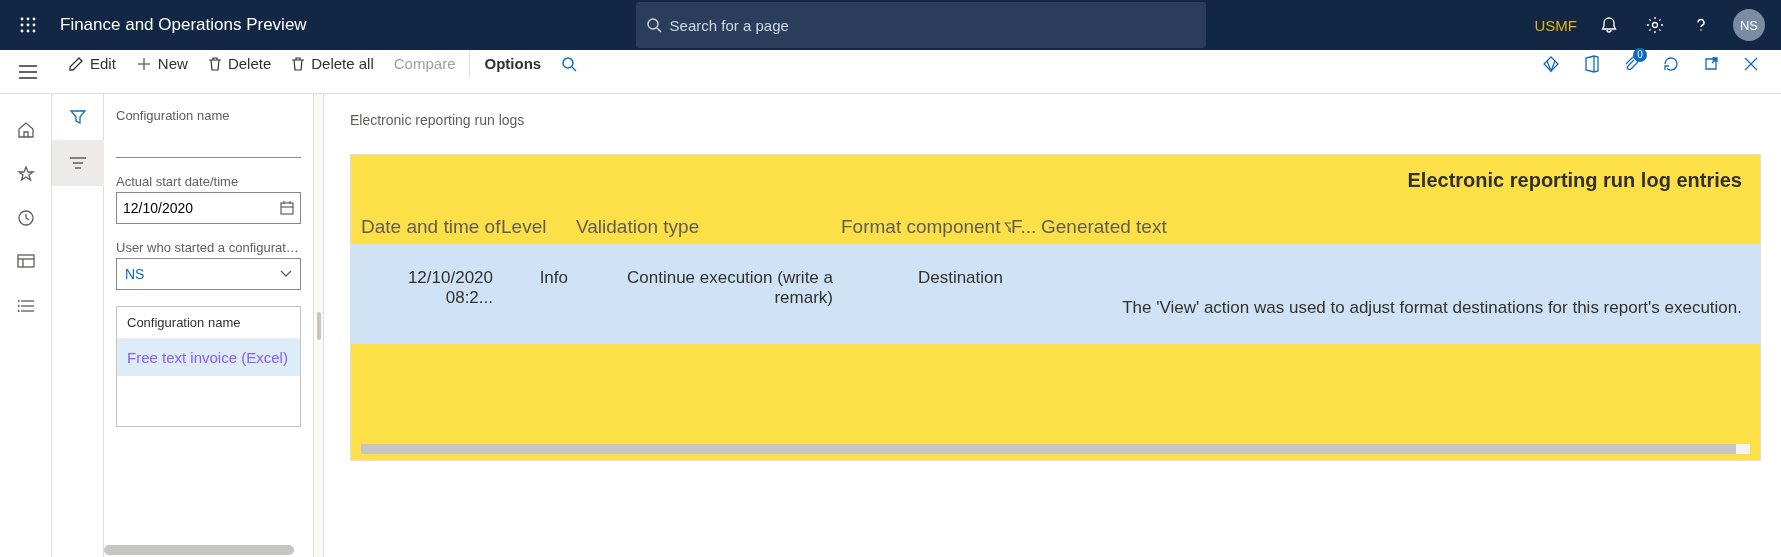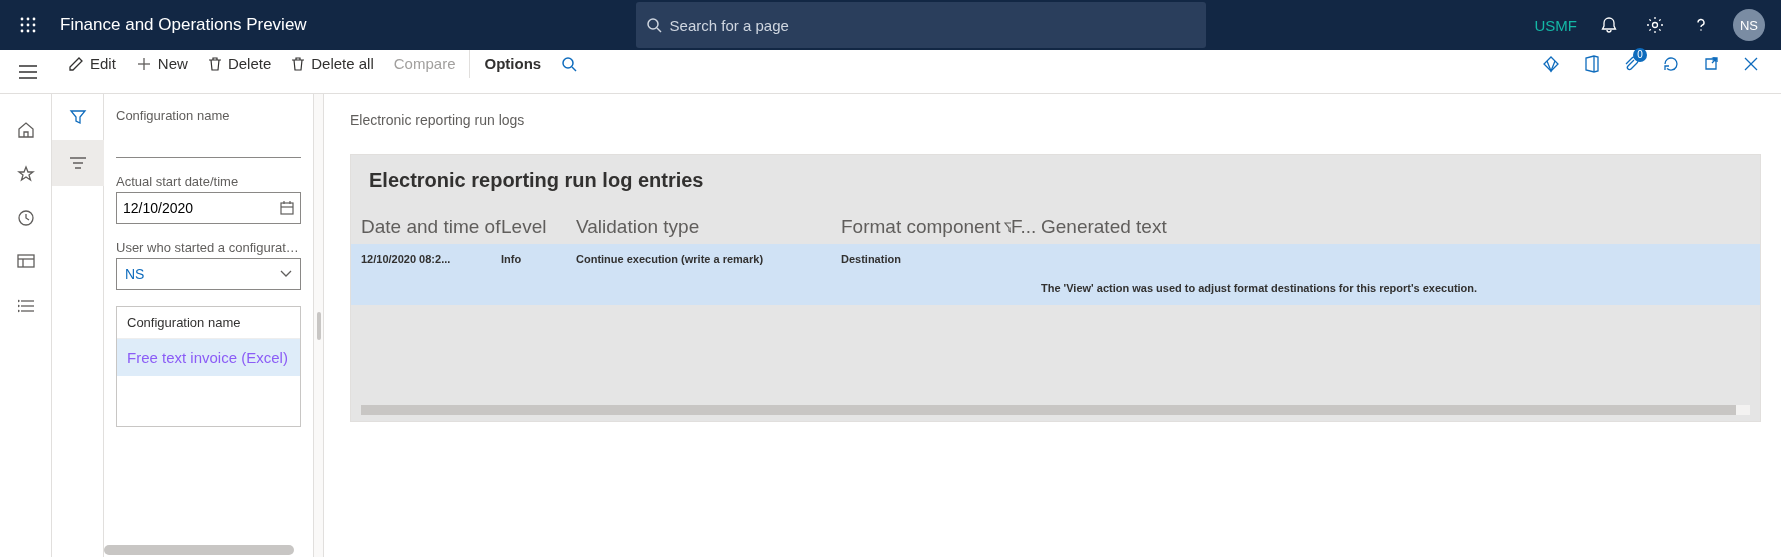--- a/index.html
+++ b/index.html
@@ -9,21 +9,21 @@
 .topbar { background: #122744; height: 50px; display: flex; align-items: center; color: #fff; padding: 0 8px; }
 .topbar .waffle { width: 40px; height: 40px; display: flex; align-items: center; justify-content: center; cursor: pointer; }
 .topbar .title { font-size: 17px; font-weight: 400; margin-left: 12px; flex: 0 0 auto; }
 .topbar .spacer-left { flex: 1; }
 .topbar .search-wrap { flex: 0 0 570px; height: 46px; background: #2a3e5c; border-radius: 3px; display: flex; align-items: center; padding: 0 10px; color: #cfd6e0; margin: 0 20px; }
 .topbar .search-wrap svg { flex: 0 0 auto; margin-right: 8px; }
 .topbar .search-wrap input { background: transparent; border: none; outline: none; color: #fff; font-size: 15px; width: 100%; }
 .topbar .search-wrap input::placeholder { color: #cfd6e0; }
 .topbar .spacer-right { flex: 1; }
 .topbar .right-area { display: flex; align-items: center; gap: 18px; padding-right: 8px; }
-.topbar .legal { font-size: 15px; color: #14b8a6; }
+.topbar .legal { font-size: 15px; color: #eab308; }
 .topbar .icon-btn { width: 28px; height: 28px; display: flex; align-items: center; justify-content: center; cursor: pointer; color: #fff; }
 .topbar .avatar { width: 32px; height: 32px; border-radius: 50%; background: #7a8ca3; display: flex; align-items: center; justify-content: center; font-size: 13px; font-weight: 500; color: #fff; }
 
 
 .actionbar { height: 44px; border-bottom: 1px solid #e1dfdd; display: flex; align-items: center; padding: 0 6px 16px 58px; background: #fff; position: relative; }
 .actionbar .actbtn { display: flex; align-items: center; gap: 6px; padding: 0 10px; height: 100%; font-size: 15px; color: #323130; cursor: pointer; }
 .actionbar .actbtn.disabled { color: #a19f9d; cursor: default; }
 .actionbar .actbtn.strong { font-weight: 600; }
 .actionbar .divider { width: 1px; height: 28px; background: #e1dfdd; margin: 0 4px; }
 .actionbar .right { margin-left: auto; display: flex; align-items: center; gap: 4px; padding-right: 6px; }
@@ -56,28 +56,28 @@
 .sidepanel .listgrp .lh { padding: 8px 10px; font-size: 13px; color: #323130; border-bottom: 1px solid #eee; }
 .sidepanel .listgrp .li { padding: 10px; font-size: 15px; color: #8b5cf6; background: #deecf9; cursor: pointer; }
 .sidepanel .listgrp .blank { height: 50px; }
 .side-scroll-handle { position: absolute; left: 104px; bottom: 2px; width: 190px; height: 10px; background: #c8c6c4; border-radius: 5px; }
 
 .splitter { width: 10px; background: #faf9f8; border-right: 1px solid #e1dfdd; position: relative; display:flex; align-items:center; justify-content:center; }
 .splitter .grip { width: 4px; height: 28px; background: #c8c6c4; border-radius: 2px; cursor: ew-resize; }
 
 .main { flex: 1; padding: 12px 20px 20px 26px; background: #fff; overflow: auto; }
 .main .bc { font-size: 14px; color: #605e5c; margin-bottom: 26px; margin-top: 6px; }
-.main .panel { border: 1px solid #e1dfdd; background: #e5e5e5; padding: 0; }
+.main .panel { border: 1px solid #e1dfdd; background: #fde047; padding: 0; text-align: right; }
 .main .panel h2 { font-size: 20px; font-weight: 600; padding: 14px 18px 18px 18px; }
 .main .grid { width: 100%; }
 .main .grid .hdr, .main .grid .row { display: grid; grid-template-columns: 140px 75px 265px 170px 30px 1fr; gap: 0; align-items: start; }
 .main .grid .hdr { padding: 6px 10px; color: #605e5c; font-size: 19px; }
 .main .grid .hdr > div { display: flex; align-items: center; gap: 4px; white-space: nowrap; overflow: hidden; }
 .main .grid .hdr .sortic, .main .grid .hdr .filtic { color: #605e5c; flex: 0 0 auto; }
-.main .grid .row { padding: 9px 10px; font-size: 11px; font-weight: bold; }
+.main .grid .row { padding: 24px 10px; font-size: 17px; }
 .main .grid .row.selected { background: #d0e2f5; }
 .main .grid .row > div { padding-right: 8px; }
 .main .grid .gentext { line-height: 1.4; margin-top: 28px; }
 .main .grid-scroll { height: 10px; background: #f3f2f1; margin: 100px 10px 6px 10px; position: relative; }
 .main .grid-scroll .thumb { position: absolute; left: 0; top: 0; height: 100%; width: 99%; background: #c8c6c4; }
 
 svg { display: block; }
 </style>
 </head>
 <body>

